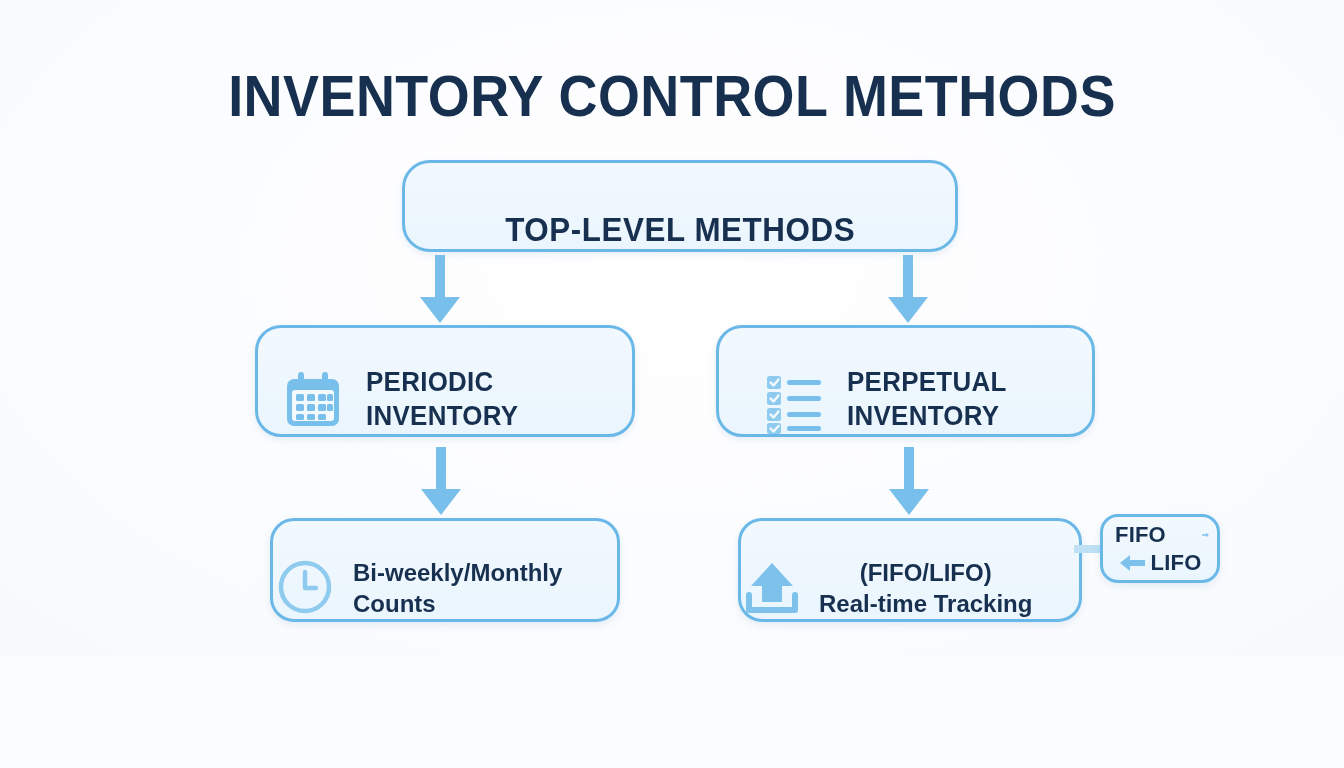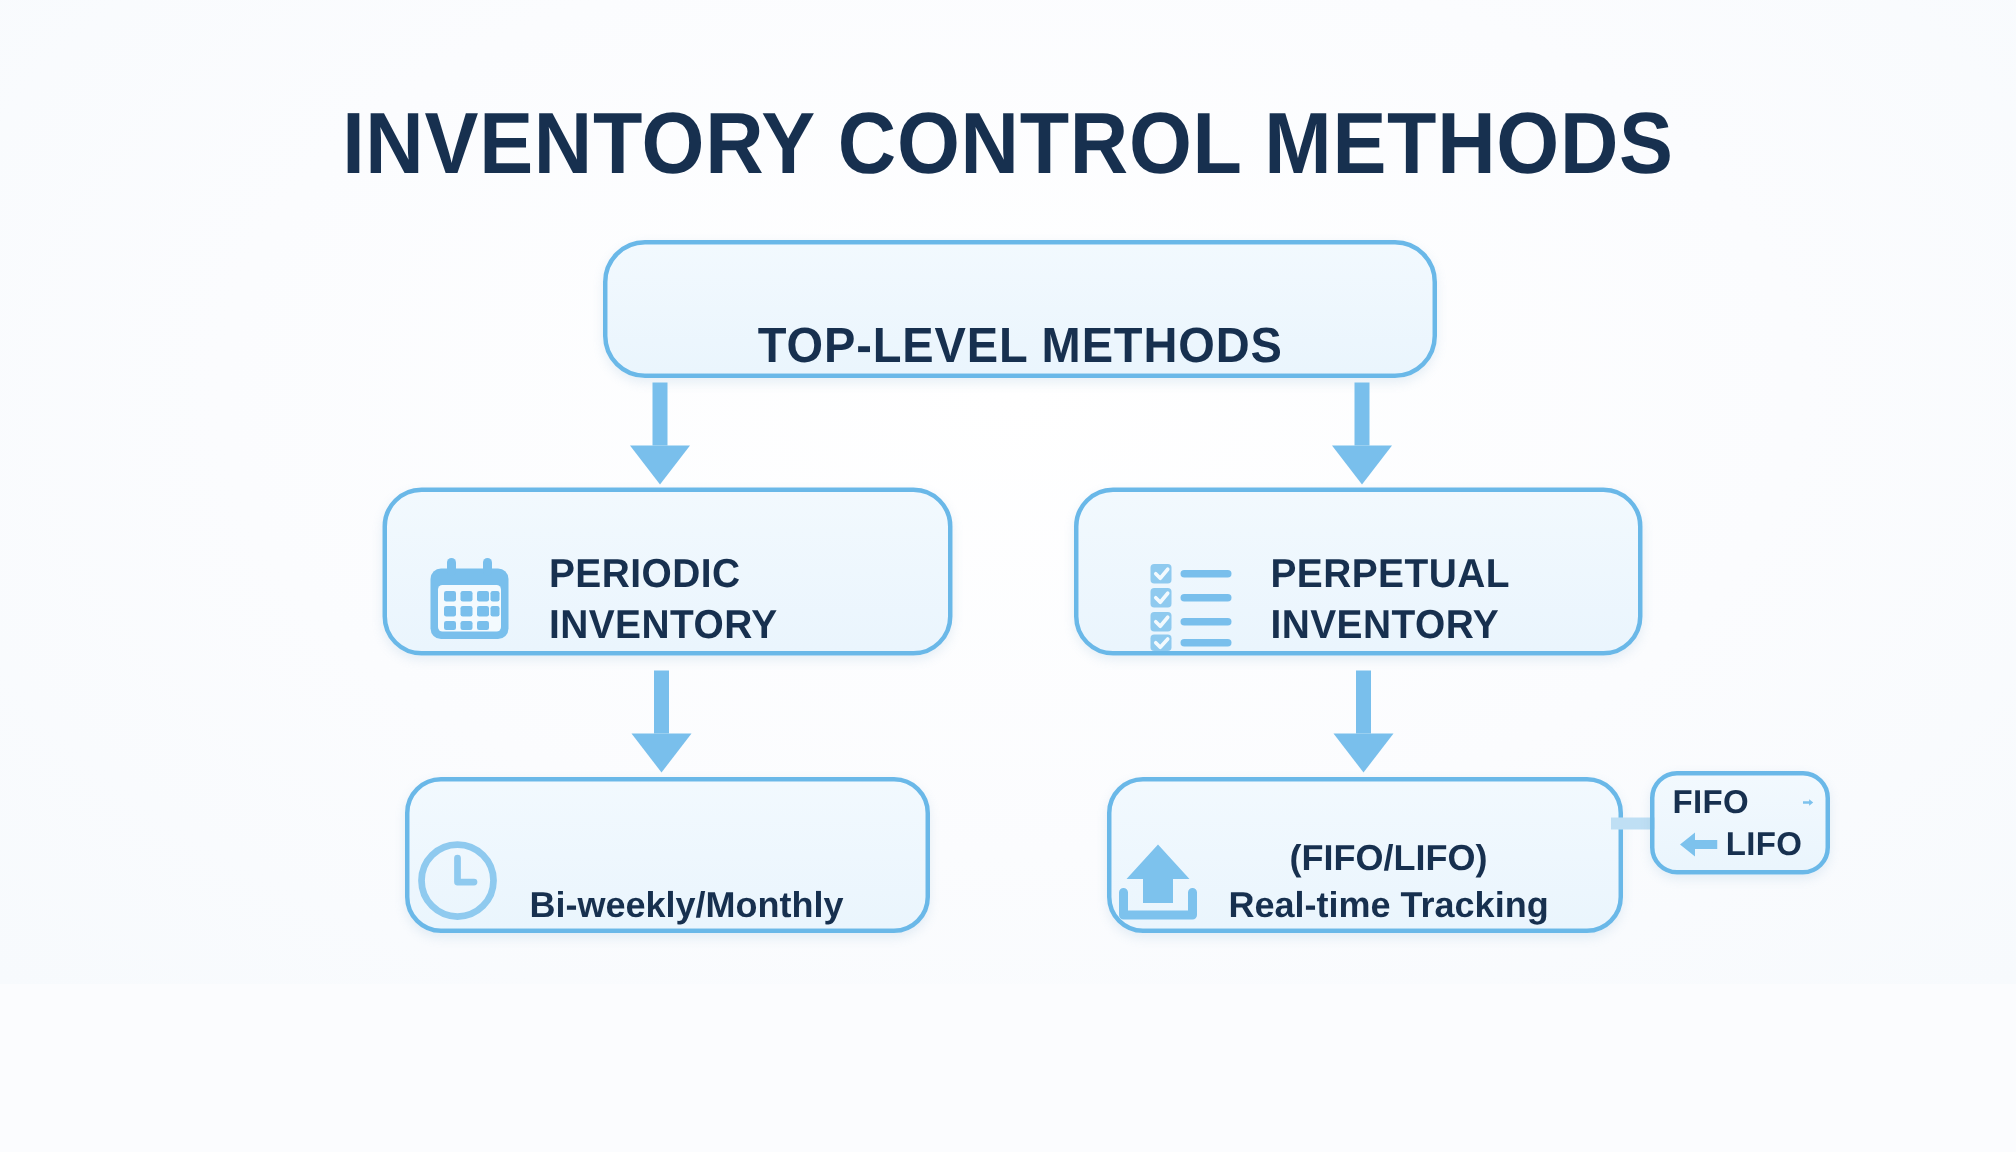--- a/index.html
+++ b/index.html
@@ -263,20 +263,21 @@
     <div class="head"></div>
   </div>
 
   <div class="node node-leaf node-counts">
     <svg class="icon" width="64" height="64" viewBox="0 0 64 64">
       <circle cx="32" cy="32" r="24" fill="none" stroke="#8fcaef" stroke-width="4.5"></circle>
       <path d="M32 17 V33 H43" fill="none" stroke="#8fcaef" stroke-width="4.5" stroke-linecap="round" stroke-linejoin="round"></path>
     </svg>
     <div class="node-label">
       <div>Bi-weekly/Monthly</div>
+      <div>Counts</div>
     </div>
   </div>
 
   <div class="node node-leaf node-tracking">
     <svg class="icon" width="62" height="62" viewBox="0 0 62 62">
       <path d="M31 6 L52 29 H41 V45 H21 V29 H10 Z" fill="#7dc2ed"></path>
       <path d="M8 38 V53 H54 V38" fill="none" stroke="#7dc2ed" stroke-width="6" stroke-linecap="round" stroke-linejoin="round"></path>
     </svg>
     <div class="node-label">
       <div>(FIFO/LIFO)</div>

